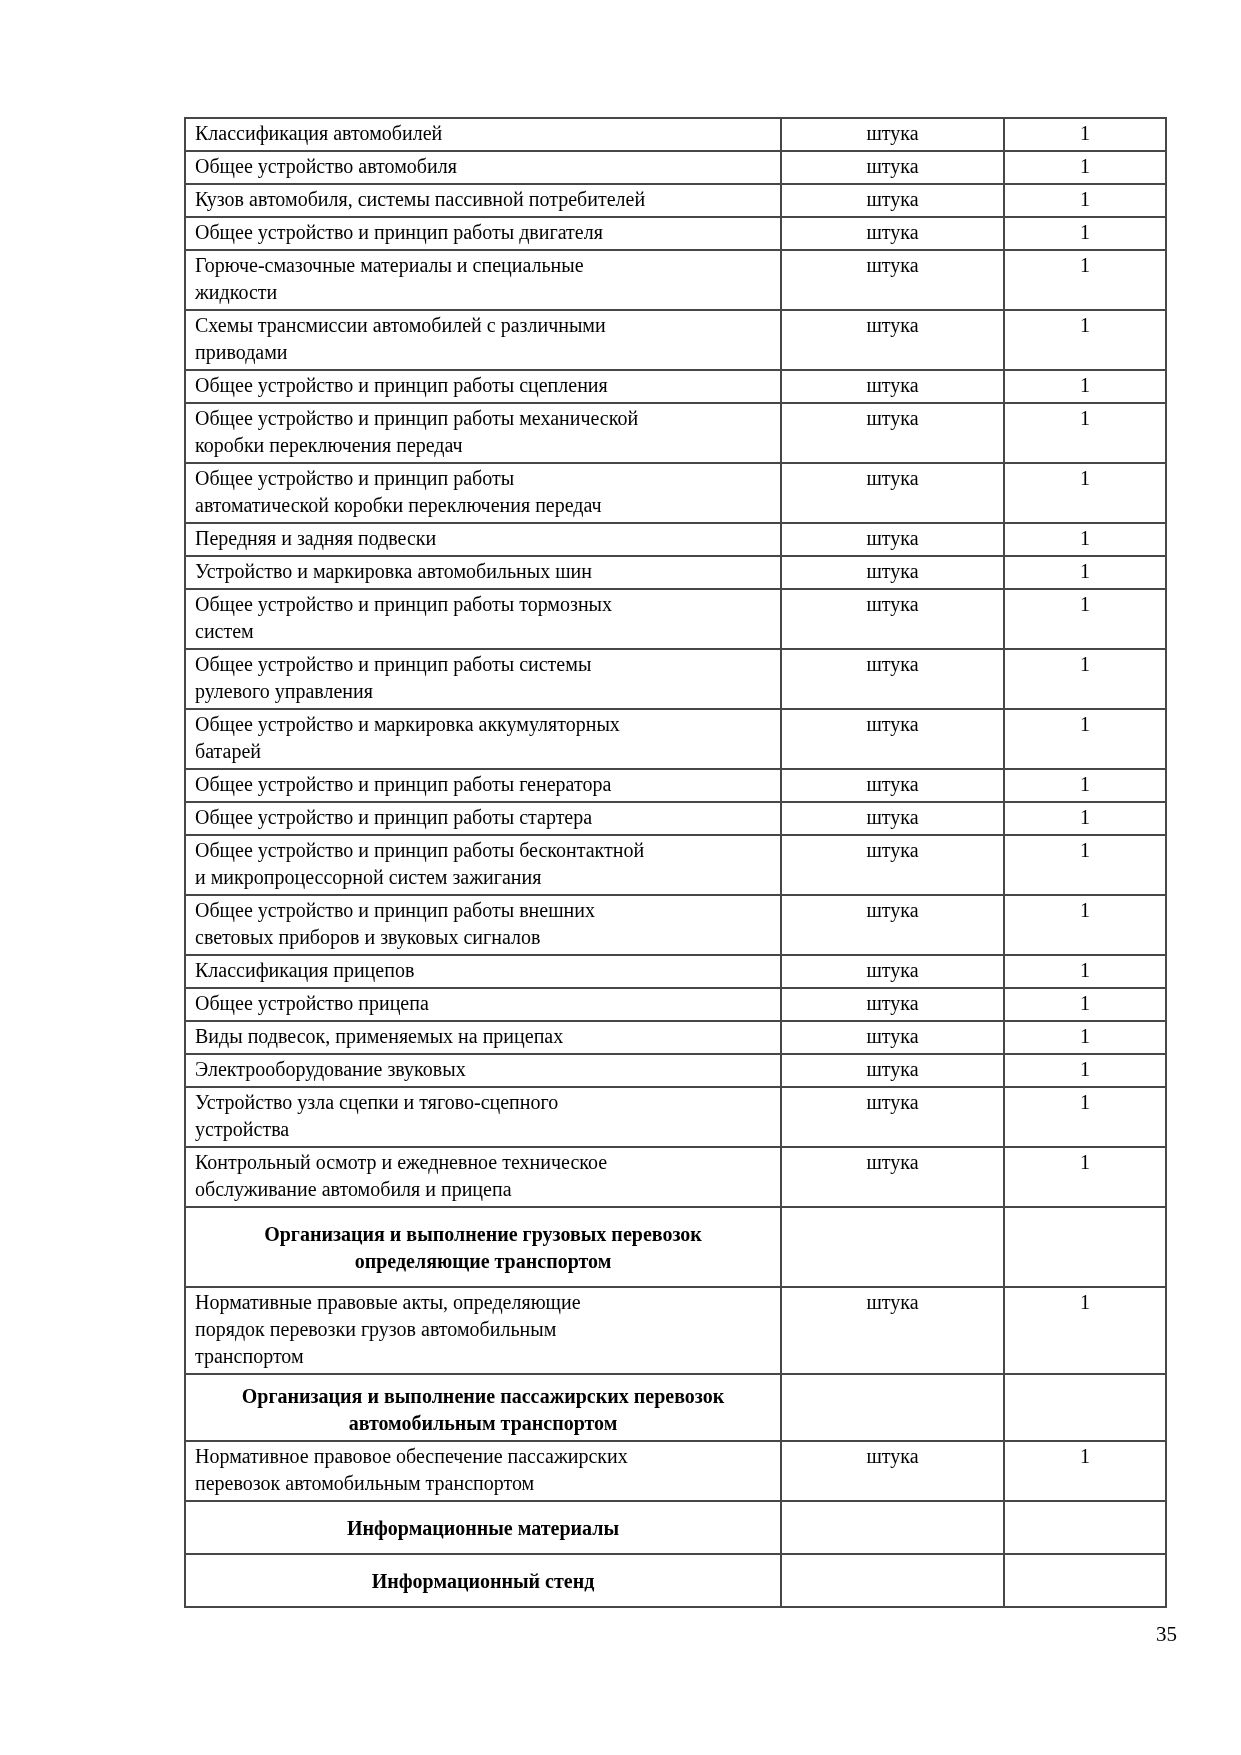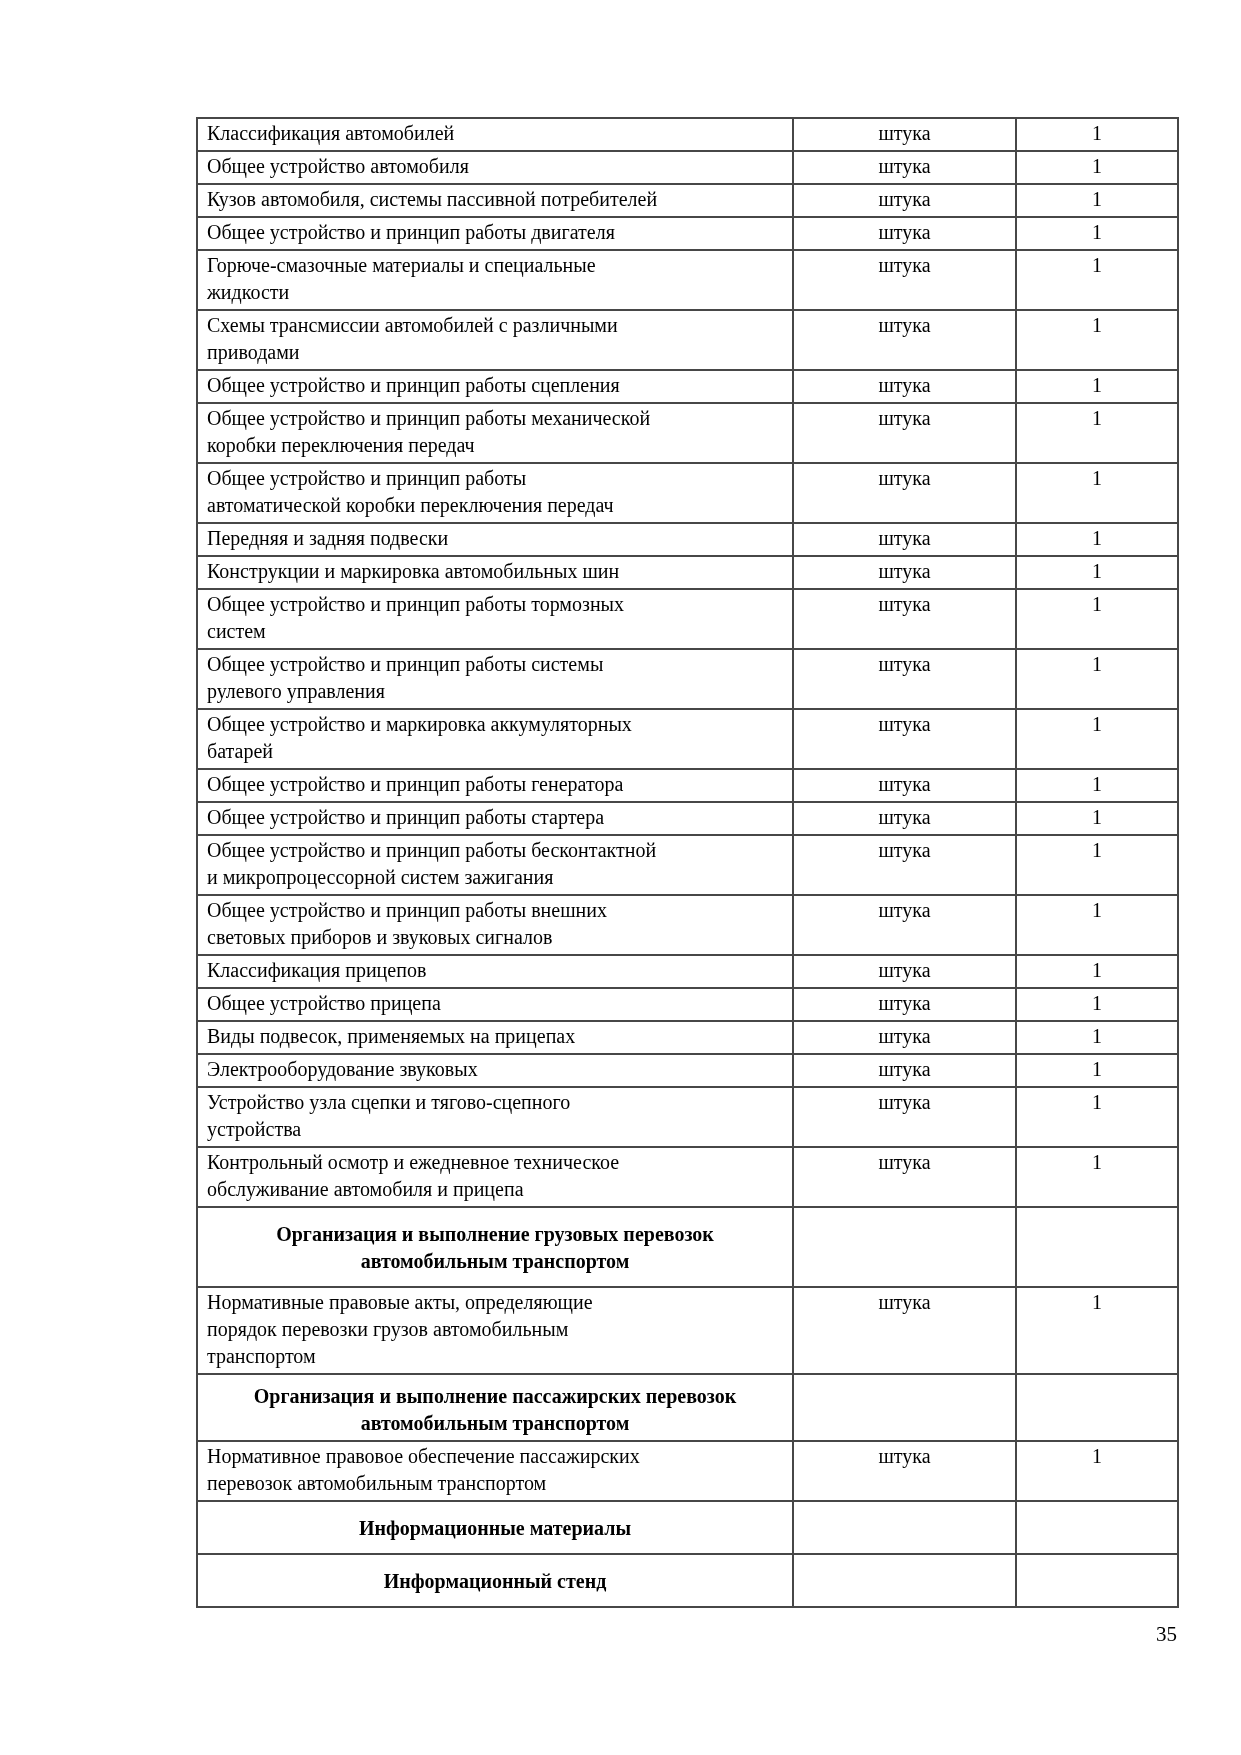--- a/index.html
+++ b/index.html
@@ -10,21 +10,21 @@
   body {
     position: relative;
     width: 1241px;
     height: 1755px;
     font-family: "Liberation Serif", "DejaVu Serif", serif;
     color: #000000;
     overflow: hidden;
   }
   .table-wrap {
     position: absolute;
-    left: 196px;
+    left: 184px;
     top: 117px;
     width: 980px;
   }
   table.equipment-table {
     border-collapse: collapse;
     table-layout: fixed;
     width: 100%;
   }
   col.c-name { width: 596px; }
   col.c-unit { width: 223px; }
@@ -124,21 +124,21 @@
 автоматической коробки переключения передач</td>
           <td class="unit">штука</td>
           <td class="qty">1</td>
         </tr>
         <tr class="item">
           <td class="name">Передняя и задняя подвески</td>
           <td class="unit">штука</td>
           <td class="qty">1</td>
         </tr>
         <tr class="item">
-          <td class="name">Конструкции и маркировка автомобильных шин</td>
+          <td class="name">Устройство и маркировка автомобильных шин</td>
           <td class="unit">штука</td>
           <td class="qty">1</td>
         </tr>
         <tr class="item">
           <td class="name">Общее устройство и принцип работы тормозных
 систем</td>
           <td class="unit">штука</td>
           <td class="qty">1</td>
         </tr>
         <tr class="item">
@@ -202,21 +202,21 @@
           <td class="qty">1</td>
         </tr>
         <tr class="item">
           <td class="name">Контрольный осмотр и ежедневное техническое
 обслуживание автомобиля и прицепа</td>
           <td class="unit">штука</td>
           <td class="qty">1</td>
         </tr>
         <tr class="section-bold">
           <td class="name">Организация и выполнение грузовых перевозок
-автомобильным транспортом</td>
+определяющие транспортом</td>
           <td class="unit"></td>
           <td class="qty"></td>
         </tr>
         <tr class="item">
           <td class="name">Нормативные правовые акты, определяющие
 порядок перевозки грузов автомобильным
 транспортом</td>
           <td class="unit">штука</td>
           <td class="qty">1</td>
         </tr>

